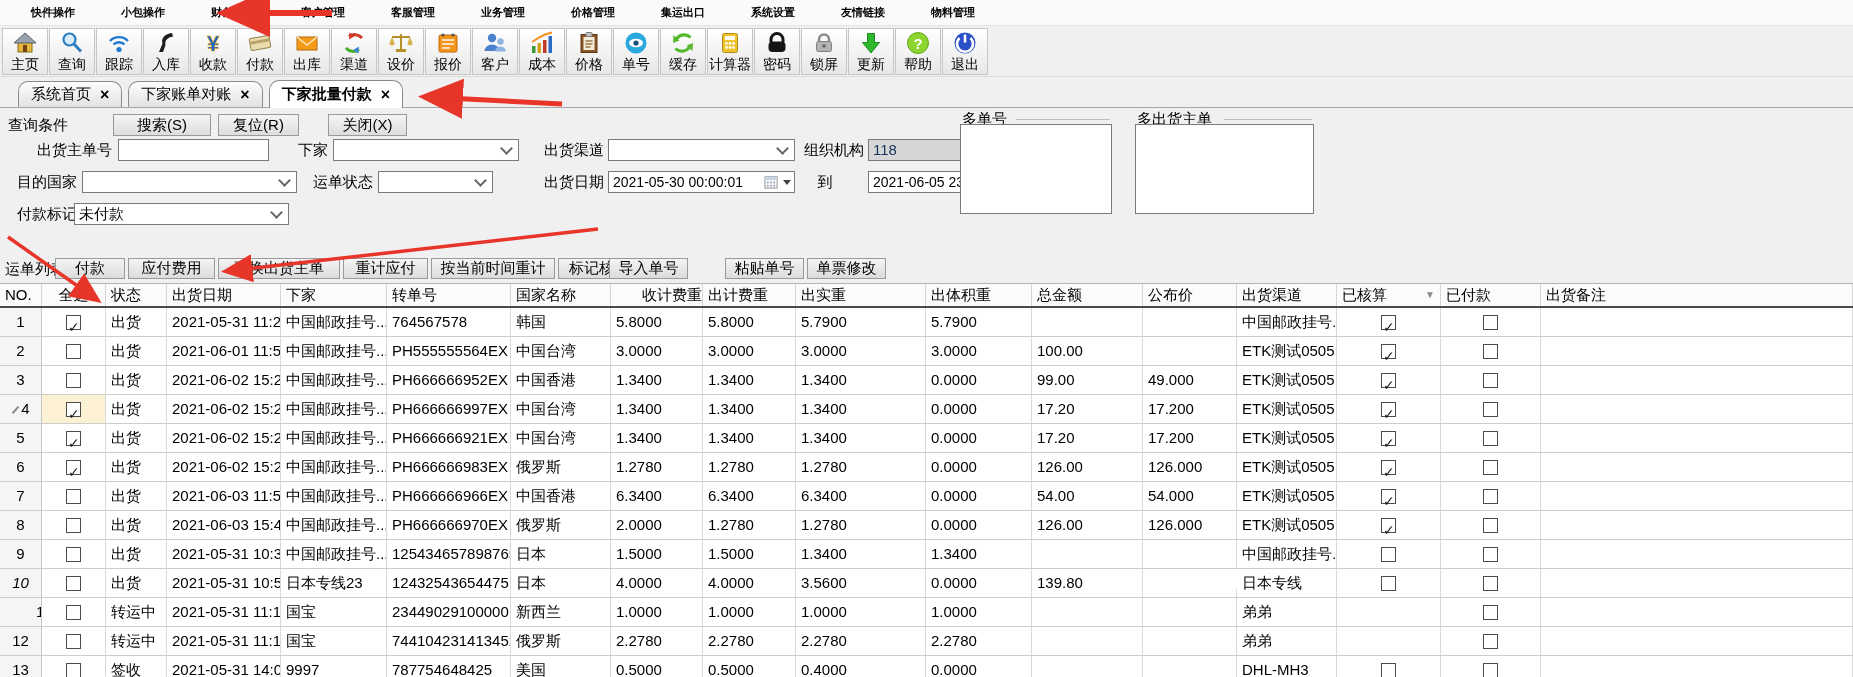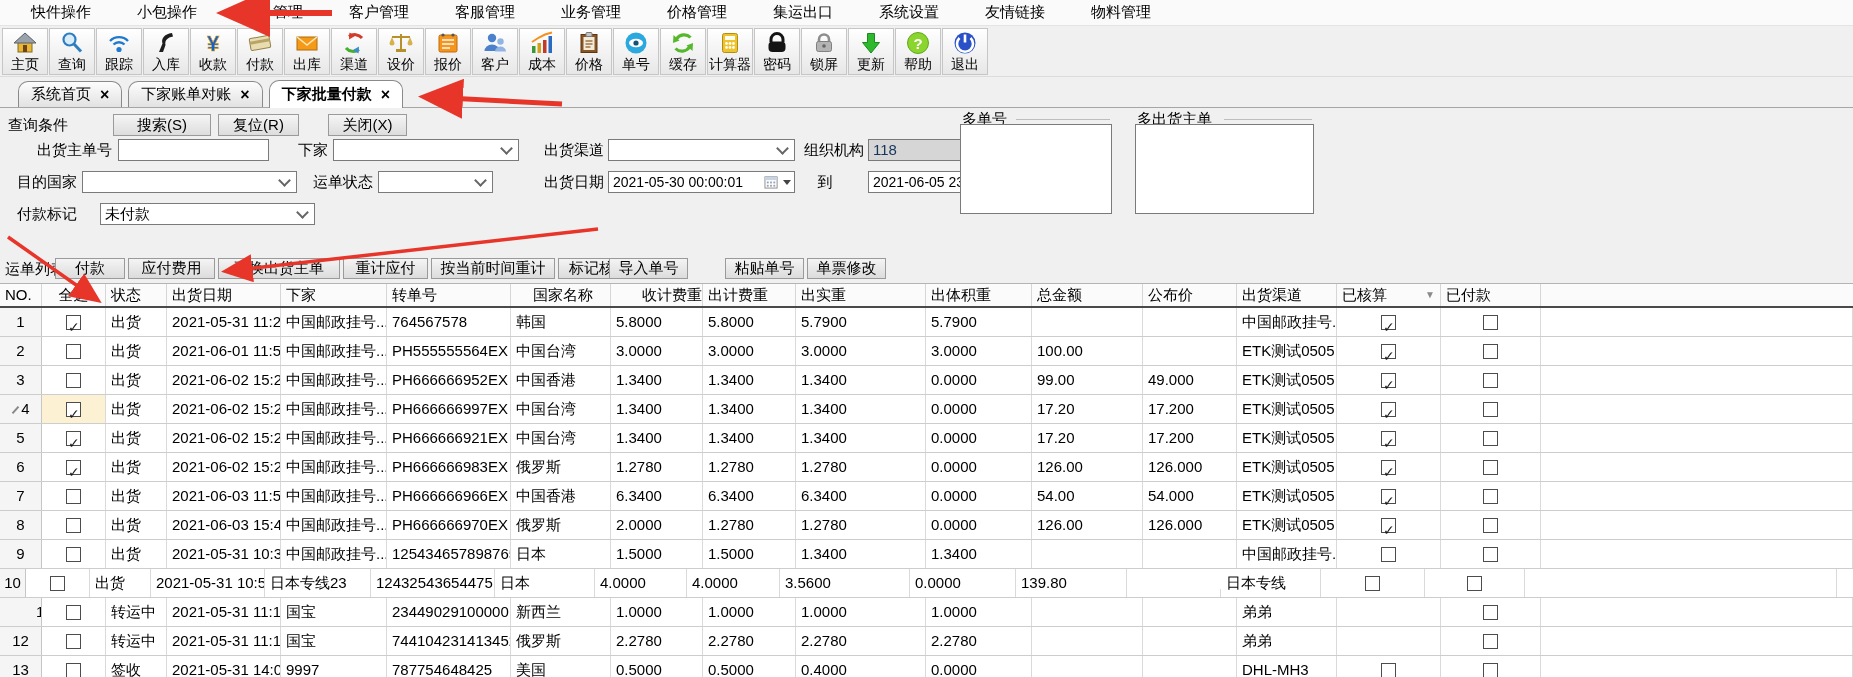--- a/index.html
+++ b/index.html
@@ -1,21 +1,21 @@
 <!DOCTYPE html>
 <html><head>
 <meta charset="utf-8">
 <style>
   html,body{margin:0;padding:0;overflow:hidden;}
   body{font-family:"Liberation Sans","DejaVu Sans",sans-serif;color:#000;}
   #app{position:relative;width:1853px;height:677px;background:#f0f0f0;overflow:hidden;}
 
   
   .menubar{position:absolute;top:0;left:0;width:100%;height:26px;background:#fafafa;border-bottom:1px solid #e4e4e4;display:flex;align-items:center;padding-left:8px;box-sizing:border-box;}
-  .menu-item{font-size:15px;font-weight:400;padding:0 23px;white-space:nowrap;cursor:default;}
+  .menu-item{font-size:11px;font-weight:700;padding:0 23px;white-space:nowrap;cursor:default;}
 
   
   .toolbar{position:absolute;top:26px;left:0;width:100%;height:51px;display:flex;gap:1px;padding:2px 0 0 2px;box-sizing:border-box;background:#f0f0f0;border-bottom:1px solid #dcdcdc;}
   .tool-btn{width:46px;height:47px;border:1px solid #c6c6c6;background:linear-gradient(#ffffff,#e7e7e7);display:flex;flex-direction:column;align-items:center;padding:1px 0 0 0;box-sizing:border-box;}
   .tool-icon{width:26px;height:26px;}
   .tool-icon svg{width:26px;height:26px;display:block;}
   .tool-label{font-size:14px;line-height:17px;white-space:nowrap;}
 
   
   .tabstrip{position:absolute;top:77px;left:0;width:100%;height:31px;display:flex;align-items:flex-end;padding-left:18px;box-sizing:border-box;border-bottom:1px solid #a6a6a6;background:#f0f0f0;}
@@ -387,21 +387,21 @@
             <rect x="10" y="7" width="2" height="2"></rect>
             <rect x="3" y="10.5" width="2" height="2"></rect>
             <rect x="6.5" y="10.5" width="2" height="2"></rect>
             <rect x="10" y="10.5" width="2" height="2"></rect>
           </g>
         </svg>
       <span class="tri"></span>
     </div>
 
     <span class="qlabel" style="left:8px;top:95px;width:69px">付款标记</span>
-    <div class="qselect" style="left:100px;top:95px;width:215px">
+    <div class="qselect" style="left:74px;top:95px;width:215px">
         <span>未付款</span>
         <span class="chev"></span>
       </div>
 
     <span class="group-label" style="left:962px;top:2px">多单号</span>
     <div class="gline" style="left:1016px;top:11px;width:94px"></div>
     <div class="multibox" style="left:960px;top:16px;width:150px;height:88px"></div>
     <span class="group-label" style="left:1137px;top:2px">多出货主单</span>
     <div class="gline" style="left:1224px;top:11px;width:88px"></div>
     <div class="multibox" style="left:1135px;top:16px;width:177px;height:88px"></div>
@@ -433,21 +433,21 @@
         </div>
         <div class="th" style="width: 114px;">
           <span>出货日期</span>
         </div>
         <div class="th" style="width: 106px;">
           <span>下家</span>
         </div>
         <div class="th" style="width: 124px;">
           <span>转单号</span>
         </div>
-        <div class="th" style="width: 100px; justify-content: center;">
+        <div class="th" style="width: 100px;">
           <span>国家名称</span>
         </div>
         <div class="th" style="width: 92px; justify-content: flex-end;">
           <span>收计费重</span>
         </div>
         <div class="th" style="width: 93px;">
           <span>出计费重</span>
         </div>
         <div class="th" style="width: 130px;">
           <span>出实重</span>
@@ -463,20 +463,23 @@
         </div>
         <div class="th" style="width: 100px;">
           <span>出货渠道</span>
         </div>
         <div class="th" style="width: 104px;">
           <span>已核算</span>
           <span class="filter-tri">▼</span>
         </div>
         <div class="th" style="width: 100px;">
           <span>已付款</span>
+        </div>
+        <div class="th" style="width: 312px;">
+          <span>出货备注</span>
         </div>
       </div>
       <div class="g-row">
         <div class="td c-no" style="width: 42px;">1</div>
         <div class="td c-center" style="width: 64px;">
           <span class="cb checked"></span>
         </div>
         <div class="td" style="width: 61px;">出货</div>
         <div class="td" style="width: 114px;">2021-05-31 11:2...</div>
         <div class="td" style="width: 106px;">中国邮政挂号...</div>
@@ -691,21 +694,21 @@
         <div class="td" style="width: 100px;">中国邮政挂号...</div>
         <div class="td c-center" style="width: 104px;">
           <span class="cb"></span>
         </div>
         <div class="td c-center" style="width: 100px;">
           <span class="cb"></span>
         </div>
         <div class="td" style="width: 312px;"></div>
       </div>
       <div class="g-row">
-        <div class="td c-no" style="width: 26px;">10</div>
+        <div class="td c-no" style="width: 42px; font-style: italic;">10</div>
         <div class="td c-center" style="width: 64px;">
           <span class="cb"></span>
         </div>
         <div class="td" style="width: 61px;">出货</div>
         <div class="td" style="width: 114px;">2021-05-31 10:5...</div>
         <div class="td" style="width: 106px;">日本专线23</div>
         <div class="td" style="width: 124px;">12432543654475</div>
         <div class="td" style="width: 100px;">日本</div>
         <div class="td" style="width: 92px;">4.0000</div>
         <div class="td" style="width: 93px;">4.0000</div>

